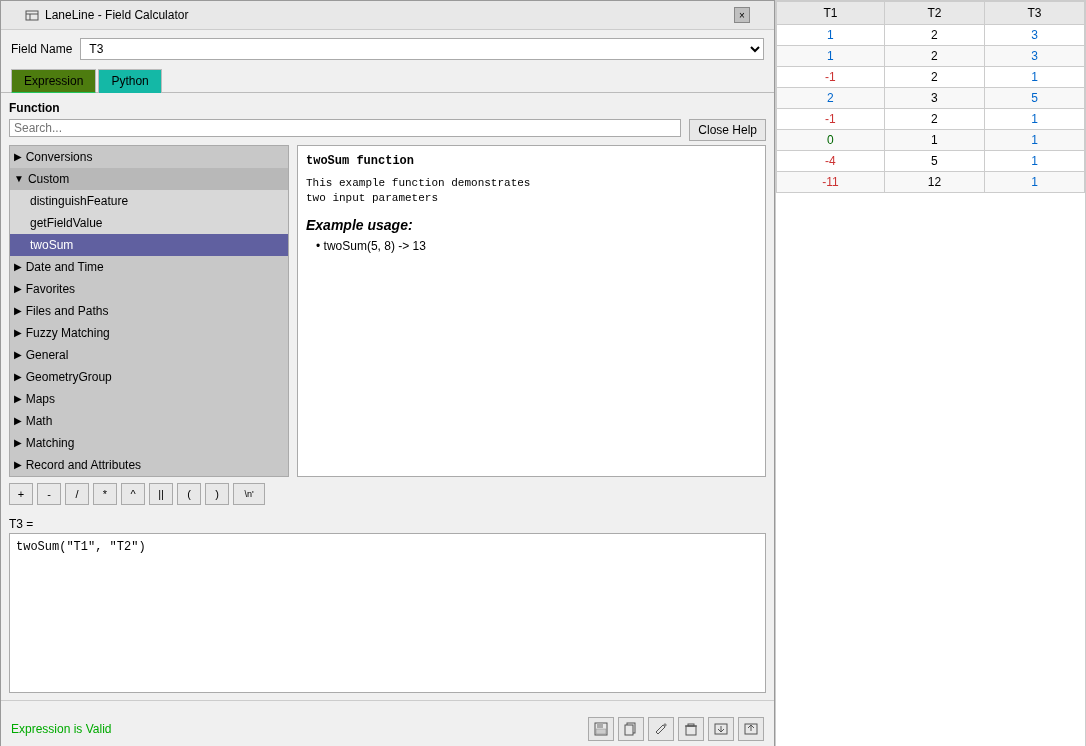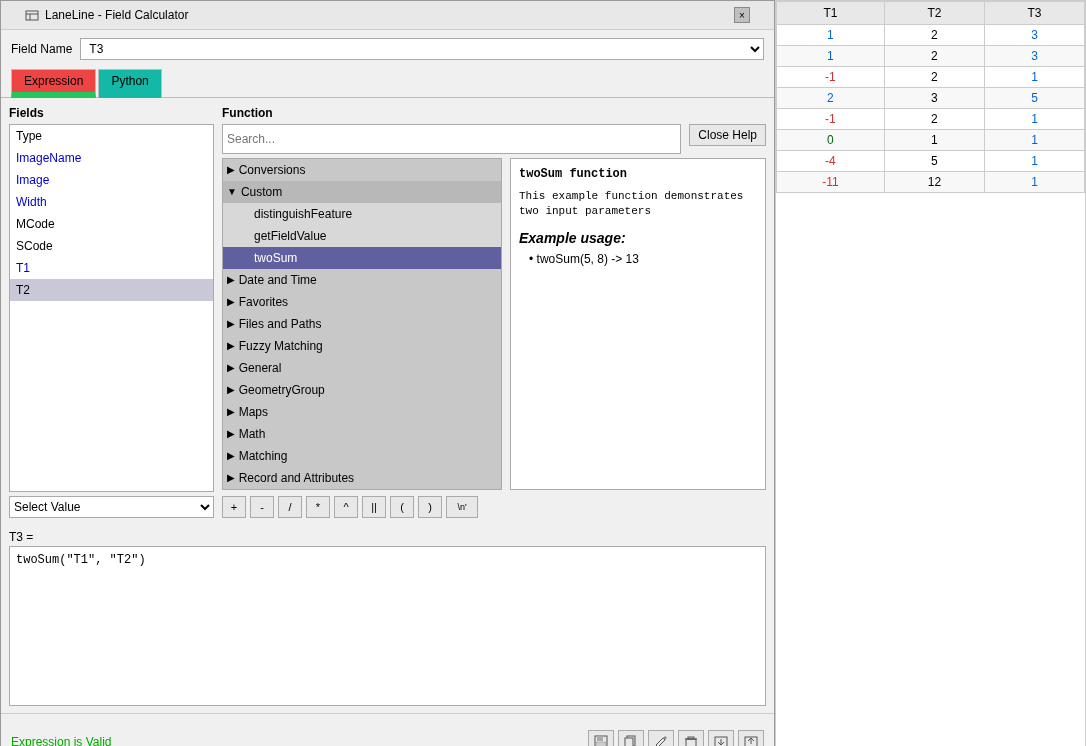--- a/index.html
+++ b/index.html
@@ -67,22 +67,22 @@
       border: 1px solid #bbb;
       border-bottom: none;
       background: #14b8a6;
       cursor: pointer;
       font-size: 12px;
       margin-right: 2px;
       position: relative;
       bottom: -1px;
     }
     .tab.active {
-      background: #ef4444;
-      border-bottom: 6px solid #22c55e;
+      background: #4d7c0f;
+      border-bottom: 1px solid #22c55e;
     }
     
     
     .content-area {
       display: flex;
       padding: 8px;
       gap: 8px;
       flex: 1;
     }
     
@@ -132,21 +132,21 @@
       display: flex;
       flex-direction: column;
     }
     .function-top {
       display: flex;
       gap: 8px;
       margin-bottom: 0;
     }
     .function-search {
       flex: 1;
-      height: 30px;
+      height: 18px;
       border: 1px solid #aaa;
       background: white;
       padding: 0 4px;
       font-size: 12px;
     }
     .close-help-btn {
       height: 22px;
       padding: 0 8px;
       border: 1px solid #aaa;
       background: #e8e8e8;
@@ -173,21 +173,21 @@
       display: flex;
       align-items: center;
       padding: 2px 4px;
       cursor: pointer;
       line-height: 18px;
       background: #c8c8c8;
     }
     .tree-item.expanded { background: #b8b8b8; }
     .tree-item.sub-item {
       background: #d8d8d8;
-      padding-left: 31px;
+      padding-left: 20px;
     }
     .tree-item.selected-item {
       background: #6060a0;
       color: white;
     }
     .tree-arrow {
       margin-right: 4px;
       font-size: 10px;
     }
     
@@ -346,38 +346,20 @@
     </select>
   </div>
 
   <div class="tabs">
     <div class="tab active">Expression</div>
     <div class="tab">Python</div>
   </div>
 
   <div class="content-area">
 
-    <div class="fields-panel">
-      <div class="panel-header">Fields</div>
-      <div class="fields-list">
-        <div class="field-item normal-text">Type</div>
-        <div class="field-item" style="color:#0000cc">ImageName</div>
-        <div class="field-item" style="color:#0000cc">Image</div>
-        <div class="field-item" style="color:#0000cc">Width</div>
-        <div class="field-item normal-text">MCode</div>
-        <div class="field-item normal-text">SCode</div>
-        <div class="field-item" style="color:#0000cc">T1</div>
-        <div class="field-item selected">T2</div>
-      </div>
-      <div class="select-value-row">
-        <select class="select-value-dropdown">
-          <option>Select Value</option>
-        </select>
-      </div>
-    </div>
 
     <div class="function-panel">
       <div class="panel-header">Function</div>
       <div class="function-top">
         <input type="text" class="function-search" placeholder="Search..." style="">
         <button class="close-help-btn">Close Help</button>
       </div>
       <div class="function-content">
 
         <div class="function-tree">

